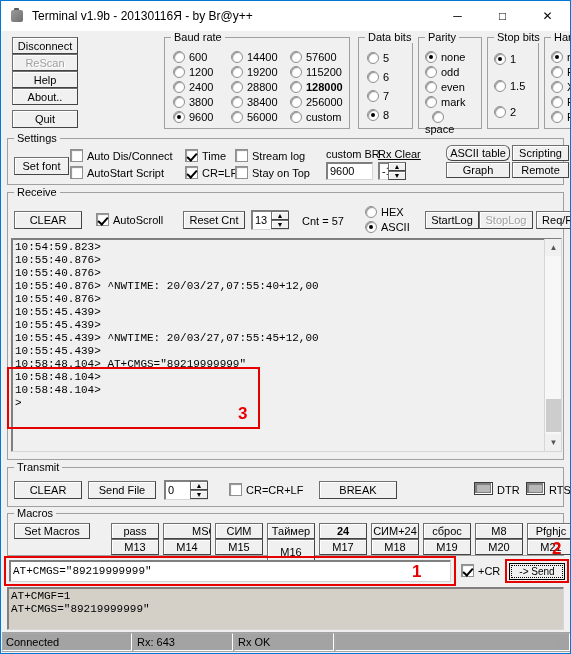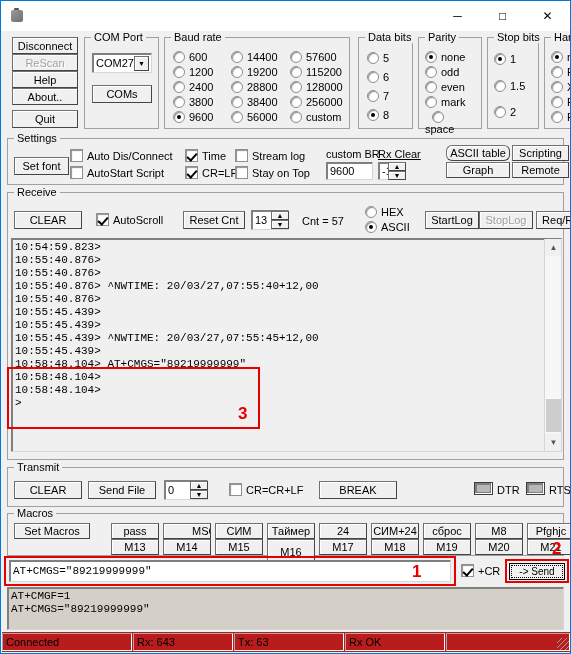--- a/index.html
+++ b/index.html
@@ -171,21 +171,21 @@
     box-shadow: inset -1px -1px 0 #fff;
   }
   .led:after{
     content:"";position:absolute;left:2px;top:2px;width:13px;height:7px;
     background:#b8b8b8;border-radius:1px;
   }
 
   
   .statusbar{
     position:absolute; left:1px; bottom:1px; width:569px; height:20px;
-    background:#b91c1c; display:flex; align-items:stretch;
+    background:#a3a3a3; display:flex; align-items:stretch;
   }
   .sb-cell{
     border:1px solid #a8a8a8;
     border-right-color:#fff;border-bottom-color:#fff;
     margin:1px 1px 1px 0;
     font-size:11px;color:#000;display:flex;align-items:center;padding-left:3px;
     white-space:nowrap; overflow:hidden;
   }
   .grip{
     position:absolute; right:2px; bottom:2px; width:12px;height:12px;
@@ -206,41 +206,34 @@
 </head>
 <body>
 
 <div id="app">
 
   <div class="titlebar">
     <div class="tb-icon">
       <div class="plug"></div>
         <div class="body"></div>
     </div>
+    <div class="tb-title">Terminal v1.9b - 20130116Я - by Br@y++</div>
     <div class="tb-buttons">
       <div class="tb-btn">─</div>
       <div class="tb-btn">□</div>
       <div class="tb-btn close">✕</div>
     </div>
   </div>
 
   <div class="btn" style="left:11px;top:36px;width:66px;height:17px;">Disconnect</div>
   <div class="btn dis" style="left:11px;top:53px;width:66px;height:17px;">ReScan</div>
   <div class="btn" style="left:11px;top:70px;width:66px;height:17px;">Help</div>
   <div class="btn" style="left:11px;top:87px;width:66px;height:17px;">About..</div>
   <div class="btn" style="left:11px;top:109px;width:66px;height:18px;">Quit</div>
 
-  <div class="grp" style="left:83px;top:36px;width:75px;height:92px;">
-    <div class="lgd">COM Port</div>
-    <div class="tfield" style="left:7px;top:15px;width:60px;height:20px;padding-right:18px;">
-      <span>COM27</span>
-      <span class="btn" style="right:2px;top:2px;left:auto;width:15px;height:15px;font-size:7px;position:absolute;">▼</span>
-    </div>
-    <div class="btn" style="left:7px;top:47px;width:60px;height:18px;">COMs</div>
-  </div>
 
   <div class="grp" style="left:163px;top:36px;width:186px;height:92px;padding-left:8px;">
     <div class="lgd">Baud rate</div>
 
     <div class="radio" style="left:8px;top:13px;">
         <span class="mark"></span>
         <span>600</span>
       </div>
     <div class="radio" style="left:8px;top:28px;">
         <span class="mark"></span>
@@ -281,21 +274,21 @@
       </div>
 
     <div class="radio" style="left:125px;top:13px;">
         <span class="mark"></span>
         <span>57600</span>
       </div>
     <div class="radio" style="left:125px;top:28px;">
         <span class="mark"></span>
         <span>115200</span>
       </div>
-    <div class="radio" style="left:125px;top:43px;">
+    <div class="radio" style="left:125px;top:43px;font-weight:bold;">
         <span class="mark"></span>
         <span>128000</span>
       </div>
     <div class="radio" style="left:125px;top:58px;">
         <span class="mark"></span>
         <span>256000</span>
       </div>
     <div class="radio" style="left:125px;top:73px;">
         <span class="mark"></span>
         <span>custom</span>
@@ -508,21 +501,21 @@
   </div>
 
   <div class="grp" style="left:6px;top:512px;width:557px;height:43px;">
     <div class="lgd">Macros</div>
     <div class="btn" style="left:6px;top:9px;width:76px;height:16px;">Set Macros</div>
 
     <div class="btn" style="left:103px;top:9px;width:48px;height:16px;">pass</div>
     <div class="btn" style="left:155px;top:9px;width:48px;height:16px;padding-left:36px;">MSO</div>
     <div class="btn" style="left:207px;top:9px;width:48px;height:16px;">СИМ</div>
     <div class="btn" style="left:259px;top:9px;width:48px;height:16px;">Таймер</div>
-    <div class="btn" style="left:311px;top:9px;width:48px;height:16px;">24</div>
+    <div class="btn" style="left:311px;top:9px;width:48px;height:16px;font-weight:bold;">24</div>
     <div class="btn" style="left:363px;top:9px;width:48px;height:16px;">СИМ+24</div>
     <div class="btn" style="left:415px;top:9px;width:48px;height:16px;">сброс</div>
     <div class="btn" style="left:467px;top:9px;width:48px;height:16px;">M8</div>
     <div class="btn" style="left:519px;top:9px;width:48px;height:16px;">Pfghjc</div>
 
     <div class="btn" style="left:103px;top:25px;width:48px;height:16px;">M13</div>
     <div class="btn" style="left:155px;top:25px;width:48px;height:16px;">M14</div>
     <div class="btn" style="left:207px;top:25px;width:48px;height:16px;">M15</div>
     <div class="btn" style="left:259px;top:25px;width:48px;height:26px;">M16</div>
     <div class="btn" style="left:311px;top:25px;width:48px;height:16px;">M17</div>
@@ -543,21 +536,20 @@
   <div class="btn focusdotted" style="left:508px;top:562px;width:56px;height:17px;font-size:10px;">-&gt; Send</div>
 
   <div class="termbox" style="left:6px;top:586px;width:557px;height:43px;background:#d4d0c8;">
     <div class="termtext">AT+CMGF=1
 AT+CMGS="89219999999"</div>
   </div>
 
   <div class="statusbar">
     <div class="sb-cell" style="width:130px;">Connected</div>
     <div class="sb-cell" style="width:100px;">Rx: 643</div>
-    <div class="sb-cell" style="width:110px;">Tx: 63</div>
     <div class="sb-cell" style="width:100px;">Rx OK</div>
     <div class="sb-cell" style="flex:1;"></div>
     <div class="grip"></div>
   </div>
 
   <div class="anno" style="left:6px;top:366px;width:253px;height:62px;"></div>
   <div class="annonum" style="left:237px;top:404px;">3</div>
 
   <div class="anno" style="left:3px;top:555px;width:452px;height:30px;"></div>
   <div class="annonum" style="left:411px;top:562px;">1</div>

